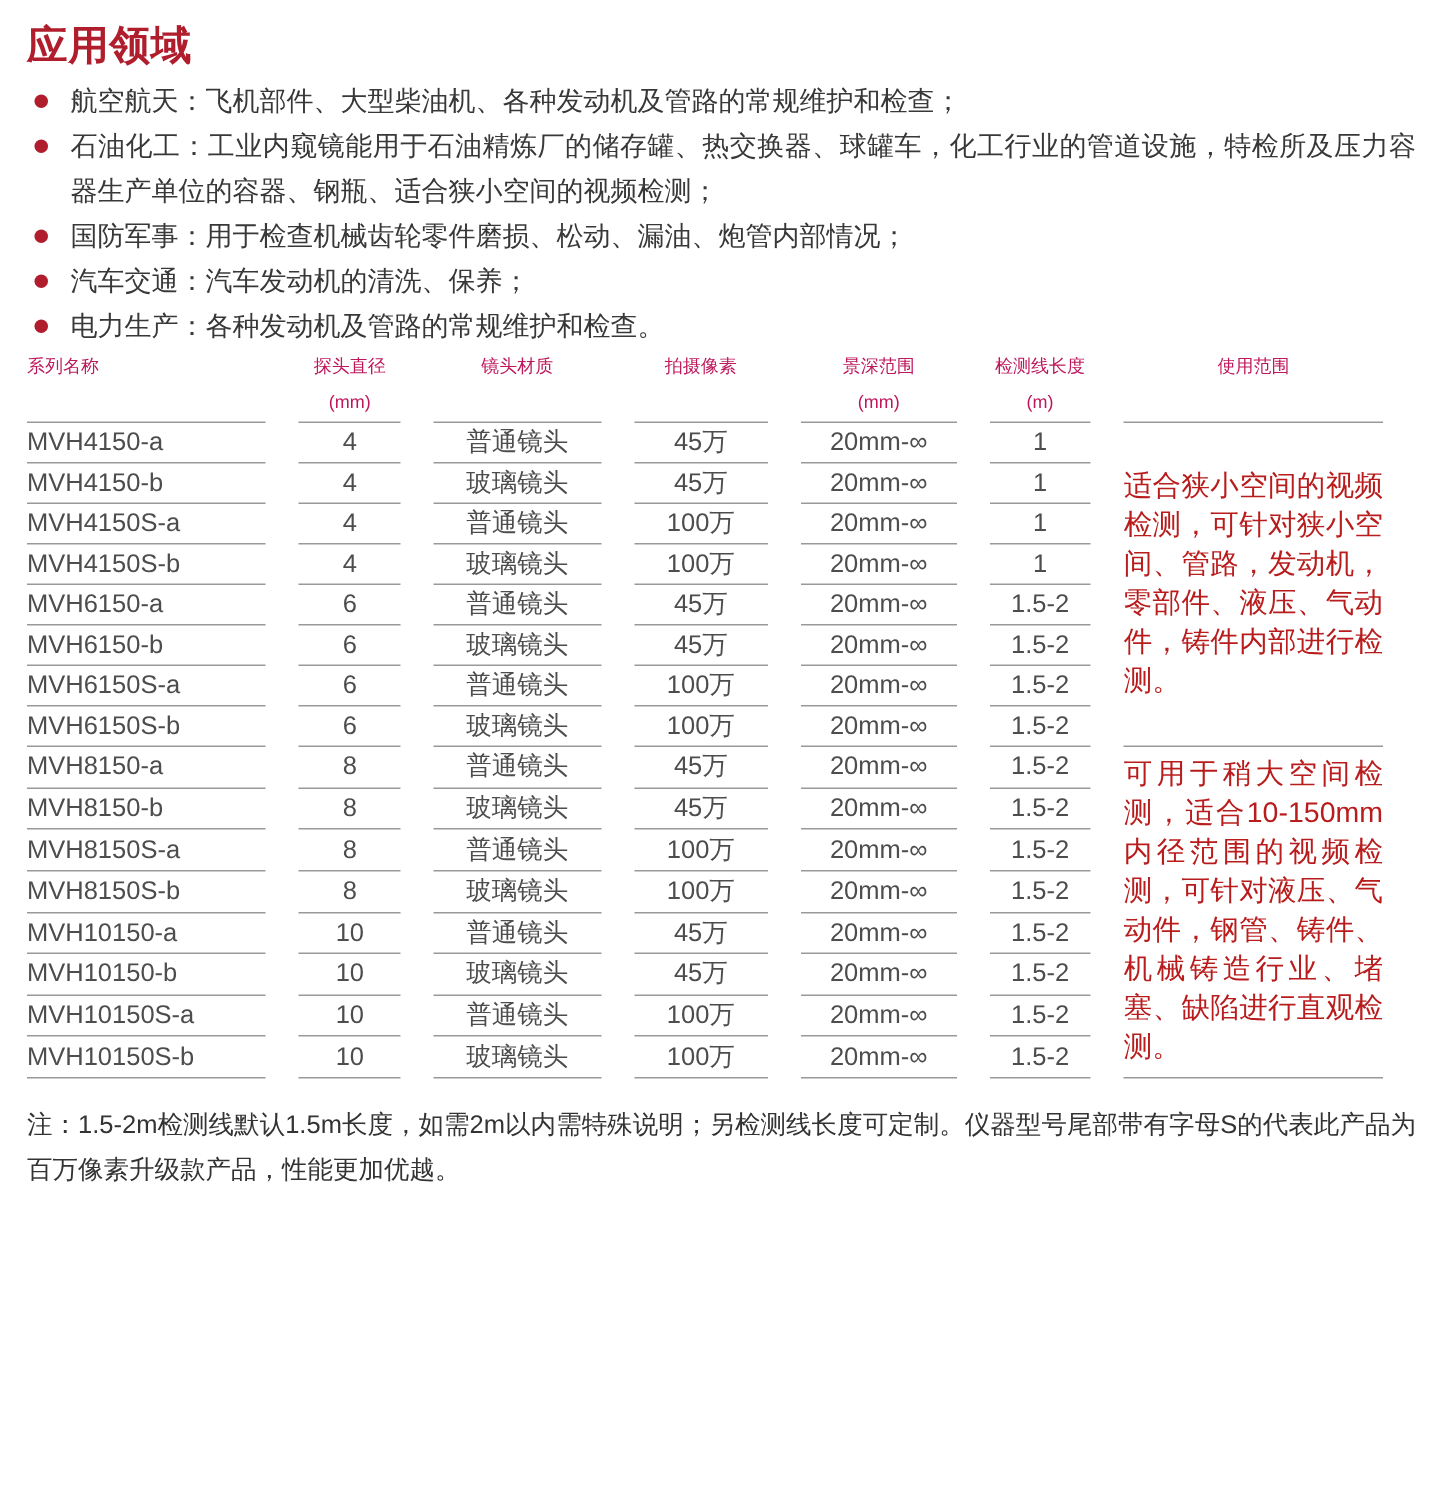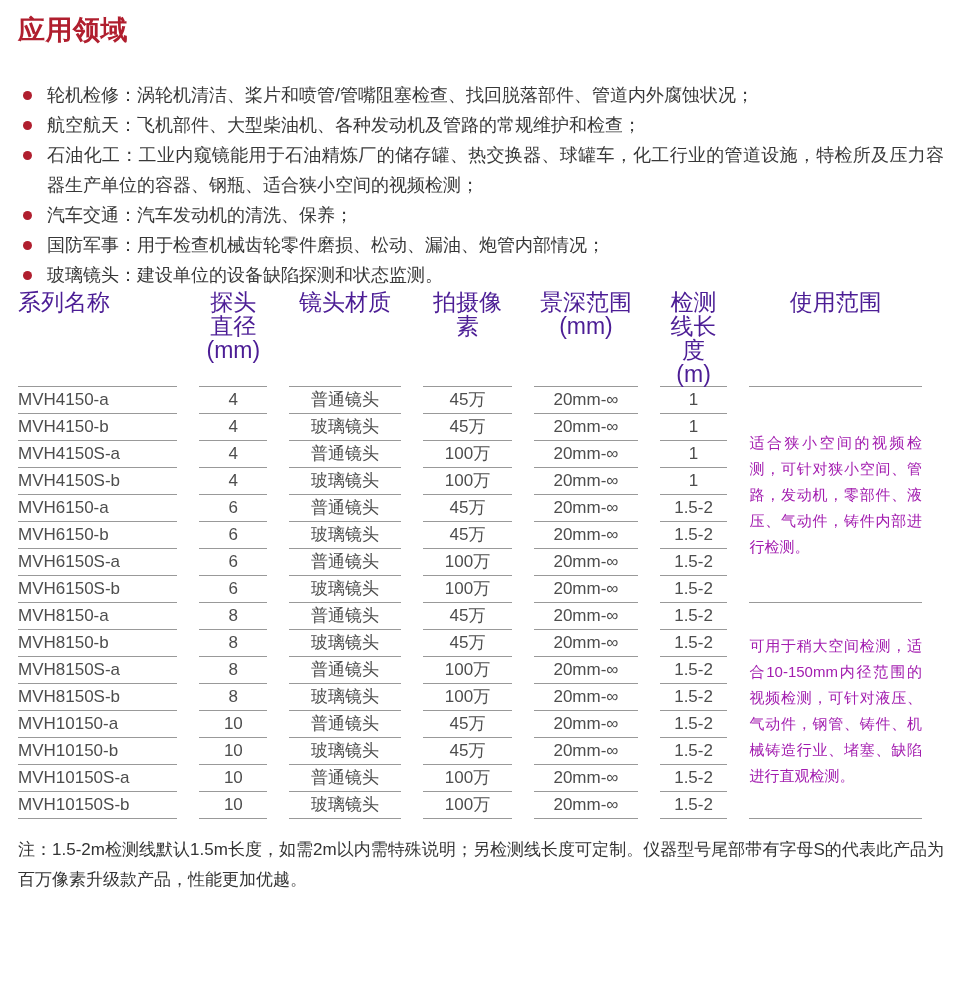--- a/index.html
+++ b/index.html
@@ -13,21 +13,21 @@
   }
   .page { padding: 8px 16px 10px 18px; }
 
   .section-title {
     color: #b01e2e;
     font-size: 27px;
     font-weight: bold;
     letter-spacing: 0.5px;
     margin: 0;
   }
-  .title-apps { margin: 4px 0 32px 0; }
+  .title-apps { margin: 4px 0 4px 0; }
   .title-table { margin: 34px 0 18px 0; }
 
   ul.app-list { list-style: none; margin: 0; padding: 0; }
   li.app-item {
     position: relative;
     padding-left: 29px;
     font-size: 18px;
     line-height: 30px;
     color: #383838;
     text-align: justify;
@@ -47,69 +47,68 @@
     border-spacing: 22px 0;
     table-layout: fixed;
     margin-left: -22px;
   }
   table.cmp th, table.cmp td {
     border-bottom: 1px solid #999999;
     padding: 0;
   }
   table.cmp th {
     font-weight: normal;
-    font-size: 23px;
-    color: #4c1d95;
+    font-size: 12px;
+    color: #be185d;
     text-align: center;
     vertical-align: top;
     height: 50px;
     line-height: 24px;
   }
   table.cmp th.c-name, table.cmp td.c-name { text-align: left; }
   table.cmp td {
     height: 26px;
     font-size: 17px;
     color: #4d4d4d;
     text-align: center;
     line-height: 26px;
     white-space: nowrap;
   }
   table.cmp td.usage {
     text-align: justify;
     white-space: normal;
     vertical-align: middle;
-    font-size: 15px;
+    font-size: 19px;
     line-height: 26px;
-    color: #a21caf;
+    color: #b91c1c;
     padding: 6px 0;
   }
   .unit { display: block; }
 
   .footnote {
     margin-top: 16px;
     font-size: 17px;
     line-height: 30px;
     color: #333333;
     text-align: justify;
   }
 </style>
 </head>
 <body>
 
 <div class="page">
 
   <h1 class="section-title title-apps">应用领域</h1>
 
   <ul class="app-list">
-    <li class="app-item"><span class="bullet-dot"></span><span>轮机检修：涡轮机清洁、桨片和喷管/管嘴阻塞检查、找回脱落部件、管道内外腐蚀状况；</span></li>
     <li class="app-item"><span class="bullet-dot"></span><span>航空航天：飞机部件、大型柴油机、各种发动机及管路的常规维护和检查；</span></li>
     <li class="app-item"><span class="bullet-dot"></span><span>石油化工：工业内窥镜能用于石油精炼厂的储存罐、热交换器、球罐车，化工行业的管道设施，特检所及压力容器生产单位的容器、钢瓶、适合狭小空间的视频检测；</span></li>
+    <li class="app-item"><span class="bullet-dot"></span><span>国防军事：用于检查机械齿轮零件磨损、松动、漏油、炮管内部情况；</span></li>
     <li class="app-item"><span class="bullet-dot"></span><span>汽车交通：汽车发动机的清洗、保养；</span></li>
-    <li class="app-item"><span class="bullet-dot"></span><span>国防军事：用于检查机械齿轮零件磨损、松动、漏油、炮管内部情况；</span></li>
-    <li class="app-item"><span class="bullet-dot"></span><span>玻璃镜头：建设单位的设备缺陷探测和状态监测。</span></li>
+    <li class="app-item"><span class="bullet-dot"></span><span>电力生产：各种发动机及管路的常规维护和检查。</span></li>
   </ul>
 
 
   <table class="cmp">
     <colgroup>
       <col style="width:160px">
         <col style="width:68px">
         <col style="width:112px">
       <col style="width:90px">
         <col style="width:104px">

